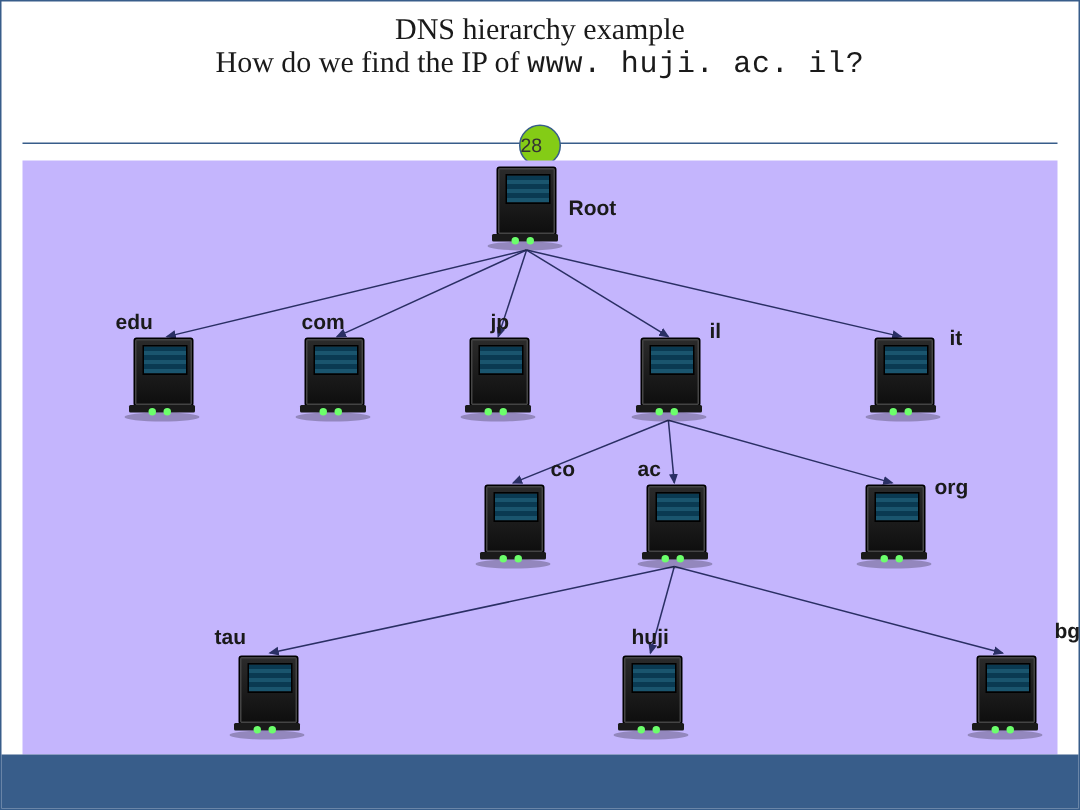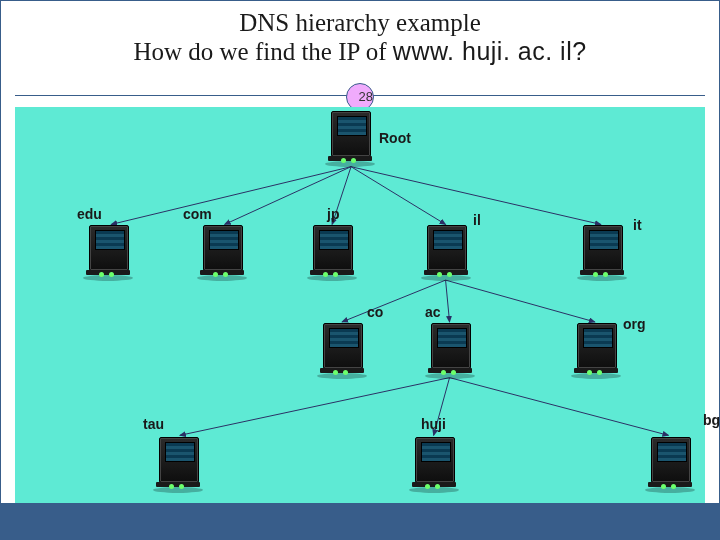--- a/index.html
+++ b/index.html
@@ -1,22 +1,22 @@
 <!DOCTYPE html>
 <html><head>
 <meta charset="utf-8">
 <style>
   html,body{margin:0;padding:0;width:720px;height:540px;font-family:"Times New Roman",serif;background:#fff;overflow:hidden}
   .slide{position:relative;width:720px;height:540px;border:1px solid #385d8a;box-sizing:border-box}
-  .title{position:absolute;top:8px;left:0;right:0;text-align:center;font-size:25px;line-height:1.12;color:#1a1a1a}
+  .title{position:absolute;top:8px;left:0;right:0;text-align:center;font-size:20px;line-height:1.12;color:#1a1a1a}
   .title-line2{white-space:nowrap}
-  .q{font-family:Liberation Sans, sans-serif;letter-spacing:.5px}
+  .q{font-family:Liberation Mono, monospace;letter-spacing:.5px}
   .hr{position:absolute;left:14px;right:14px;top:94px;height:1px;background:#385d8a}
-  .badge{position:absolute;left:50%;top:82px;transform:translateX(-50%);width:26px;height:26px;border:1px solid #385d8a;border-radius:50%;background:#f0abfc;font:13px/26px Arial,Helvetica,sans-serif;text-align:right;color:#333}
-  .body{position:absolute;left:14px;right:14px;top:106px;bottom:36px;background:#5eead4}
+  .badge{position:absolute;left:50%;top:82px;transform:translateX(-50%);width:26px;height:26px;border:1px solid #385d8a;border-radius:50%;background:#84cc16;font:13px/26px Arial,Helvetica,sans-serif;text-align:left;color:#333}
+  .body{position:absolute;left:14px;right:14px;top:106px;bottom:36px;background:#c4b5fd}
   .footer{position:absolute;left:0;right:0;bottom:0;height:36px;background:#385d8a}
   .node{position:absolute}
   .srv{position:relative;width:42px}
   .cab{width:38px;height:44px;background:linear-gradient(#2b2b2b,#0e0e0e);border:1px solid #000;border-radius:2px;box-shadow:inset 0 0 0 1px #444}
   .cab::before{content:"";position:absolute;top:5px;left:6px;right:6px;height:18px;background:repeating-linear-gradient(#0a3a52 0,#0a3a52 3px,#1a556e 3px,#1a556e 6px);border:1px solid #000}
   .cab::after{content:"";position:absolute;bottom:4px;left:10px;width:5px;height:5px;border-radius:50%;background:#6cff6c;box-shadow:10px 0 0 #6cff6c}
   .foot{width:44px;height:5px;margin:-1px 0 0 -3px;background:#1a1a1a;border-radius:1px}
   .shadow{width:50px;height:6px;margin:0 0 0 -6px;background:rgba(0,0,0,.25);border-radius:50%}
   .lbl{position:absolute;font:bold 14px/1 Arial,Helvetica,sans-serif;color:#1a1a1a;white-space:nowrap}
   svg.edges{position:absolute;inset:0;width:100%;height:100%;pointer-events:none}
@@ -79,21 +79,21 @@
       </div>
     <div class="lbl" style="left:62px;top:100px">edu</div>
 
     <div class="node" style="left:188px;top:118px">
         <div class="srv">
           <div class="cab"></div>
           <div class="foot"></div>
           <div class="shadow"></div>
         </div>
       </div>
-    <div class="lbl" style="left:168px;top:100px">com</div>
+    <div class="lbl" style="left:186px;top:100px">com</div>
 
     <div class="node" style="left:298px;top:118px">
         <div class="srv">
           <div class="cab"></div>
           <div class="foot"></div>
           <div class="shadow"></div>
         </div>
       </div>
     <div class="lbl" style="left:312px;top:100px">jp</div>
 

